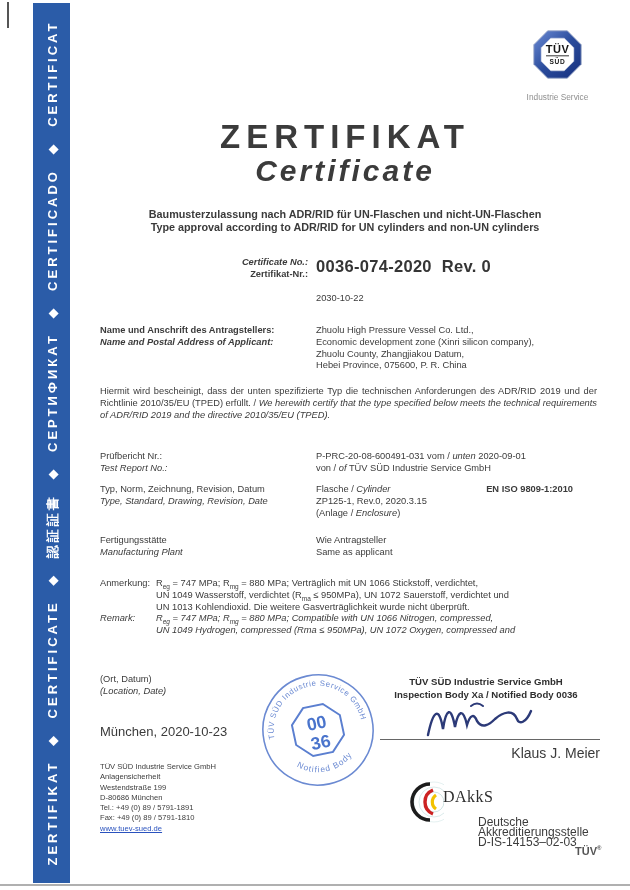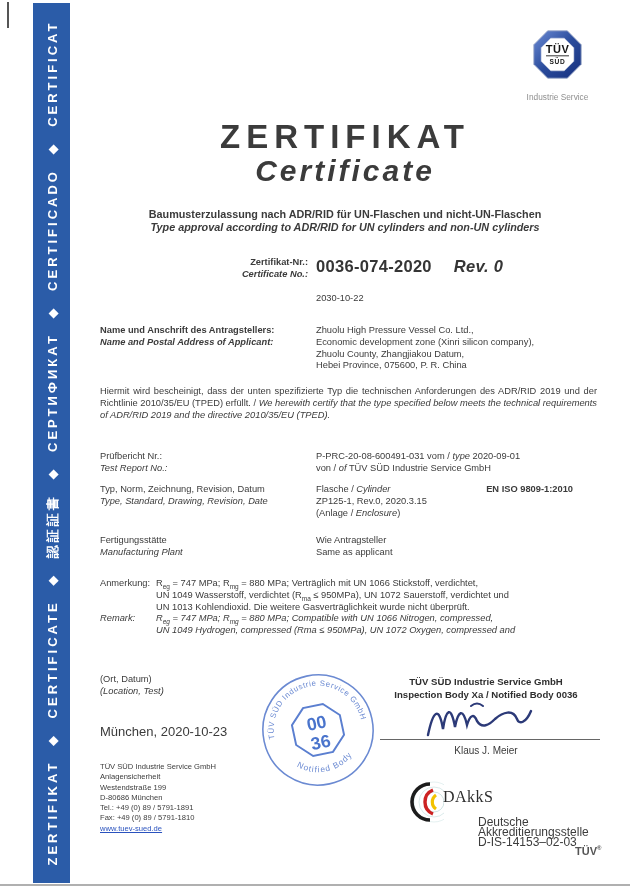--- a/index.html
+++ b/index.html
@@ -20,40 +20,40 @@
   #edge-artifact{left:7px;top:2px;width:2px;height:26px;background:#555;}
   #bottom-scan-line{left:0;top:884px;width:630px;height:2px;background:#b0b0b0;}
   
   #tuv-logo{left:531px;top:28px;width:53px;height:53px;}
   #logo-caption{left:500px;top:92px;width:115px;text-align:center;font-size:8.3px;color:#8f8f8f;}
   
   .centerblock{left:95px;width:500px;text-align:center;color:#3b3b3b;}
   #title-de{top:118px;font-size:33px;font-weight:bold;letter-spacing:6px;}
   #title-en{top:154px;font-size:30px;font-weight:bold;font-style:italic;letter-spacing:3px;}
   #subtitle-de{top:208px;font-size:10.8px;font-weight:bold;}
-  #subtitle-en{top:221px;font-size:10.8px;font-weight:bold;font-style:italic;}
+  #subtitle-en{top:221px;font-size:10.8px;font-weight:bold;}
   
   .t{font-size:9.3px;line-height:11.8px;}
   .b{font-weight:bold;}
   .i{font-style:italic;}
   .rightlbl{left:100px;width:208px;text-align:right;}
   .val{left:316px;}
   #cert-no-value{left:316px;top:257px;font-size:16.5px;font-weight:bold;color:#353535;letter-spacing:.3px;}
-  #cert-no-rev{margin-left:22px;font-style:italic;}
+  #cert-no-rev{margin-left:10px;}
   #standard-value{left:470px;top:484px;width:103px;text-align:right;font-weight:bold;}
   #statement{left:100px;top:386px;width:497px;text-align:justify;}
   .remark-line{left:156px;width:441px;}
   
   #address-block{left:100px;top:762px;font-size:7.6px;line-height:10.3px;}
   #website-link{color:#2a52be;text-decoration:underline;}
   #stamp{left:259px;top:671px;width:118px;height:118px;transform:rotate(-12deg);}
   #issuer-block{left:372px;top:676px;width:228px;text-align:center;font-size:9.6px;line-height:12.6px;font-weight:bold;color:#2f2f2f;}
   #signature{left:424px;top:699px;width:132px;height:40px;}
   #signature-line{left:380px;top:739px;width:220px;height:1px;background:#666;}
-  #signer-name{left:372px;top:745px;width:228px;text-align:center;font-size:10px;color:#3b3b3b;}
+  #signer-name{left:372px;top:745px;width:228px;text-align:right;font-size:14px;color:#3b3b3b;}
   #dakks-arcs{left:408px;top:781px;width:36px;height:42px;}
   #dakks-name{left:443px;top:788px;font-family:"Liberation Serif","DejaVu Serif",serif;font-size:16px;color:#2e2e2e;letter-spacing:.5px;}
   #dakks-lines{left:478px;top:817px;font-size:12px;line-height:10px;color:#3c3c3c;}
   #tuv-mark{left:575px;top:845px;font-size:11px;font-weight:bold;color:#555;}
   #tuv-mark sup{font-size:6px;}
   sub{font-size:6.5px;}
 </style>
 </head>
 <body>
 
@@ -80,22 +80,22 @@
     <text x="30" y="41" text-anchor="middle" font-size="7.5" font-weight="bold" letter-spacing="0.8" fill="#151515">SÜD</text>
   </svg>
   <div class="abs" id="logo-caption">Industrie Service</div>
 
   <div class="abs centerblock" id="title-de">ZERTIFIKAT</div>
   <div class="abs centerblock" id="title-en">Certificate</div>
   <div class="abs centerblock" id="subtitle-de">Baumusterzulassung nach ADR/RID für UN-Flaschen und nicht-UN-Flaschen</div>
   <div class="abs centerblock" id="subtitle-en">Type approval according to ADR/RID for UN cylinders and non-UN cylinders</div>
 
   <div class="abs t rightlbl" style="top:257px">
+    <div class="b i">Certificate No.:</div>
     <div class="b">Zertifikat-Nr.:</div>
-    <div class="b i">Certificate No.:</div>
   </div>
   <div class="abs" id="cert-no-value">
     <span>0036-074-2020</span><span id="cert-no-rev">Rev. 0</span>
   </div>
 
   <div class="abs t val" style="top:293px">2030-10-22</div>
 
   <div class="abs t" style="left:100px;top:325px">
     <div class="b">Name und Anschrift des Antragstellers:</div>
     <div class="b i">Name and Postal Address of Applicant:</div>
@@ -109,21 +109,21 @@
 
   <div class="abs t" id="statement">
     <span>Hiermit wird bescheinigt, dass der unten spezifizierte Typ die technischen Anforderungen des ADR/RID 2019 und der Richtlinie 2010/35/EU (TPED) erfüllt. / </span><span class="i">We herewith certify that the type specified below meets the technical requirements of ADR/RID 2019 and the directive 2010/35/EU (TPED).</span>
   </div>
 
   <div class="abs t" style="left:100px;top:451px">
     <div>Prüfbericht Nr.:</div>
     <div class="i">Test Report No.:</div>
   </div>
   <div class="abs t val" style="top:451px">
-    <div>P-PRC-20-08-600491-031 vom / <i>type</i> 2020-09-01</div>
+    <div>P-PRC-20-08-600491-031 vom / <i>unten</i> 2020-09-01</div>
     <div>von / <i>of</i> TÜV SÜD Industrie Service GmbH</div>
   </div>
 
   <div class="abs t" style="left:100px;top:484px">
     <div>Typ, Norm, Zeichnung, Revision, Datum</div>
     <div class="i">Type, Standard, Drawing, Revision, Date</div>
   </div>
   <div class="abs t val" style="top:484px">
     <div>Flasche / <i>Cylinder</i></div>
     <div>ZP125-1, Rev.0, 2020.3.15</div>
@@ -143,21 +143,21 @@
   <div class="abs t" style="left:100px;top:578px">Anmerkung:</div>
   <div class="abs t i" style="left:100px;top:613.4px">Remark:</div>
   <div class="abs t remark-line" style="top:578px">R<sub>eg</sub> = 747 MPa; R<sub>mg</sub> = 880 MPa; Verträglich mit UN 1066 Stickstoff, verdichtet,</div>
   <div class="abs t remark-line" style="top:589.8px">UN 1049 Wasserstoff, verdichtet (R<sub>ma</sub> ≤ 950MPa), UN 1072 Sauerstoff, verdichtet und</div>
   <div class="abs t remark-line" style="top:601.6px">UN 1013 Kohlendioxid. Die weitere Gasverträglichkeit wurde nicht überprüft.</div>
   <div class="abs t remark-line i" style="top:613.4px">R<sub>eg</sub> = 747 MPa; R<sub>mg</sub> = 880 MPa; Compatible with UN 1066 Nitrogen, compressed,</div>
   <div class="abs t remark-line i" style="top:625.2px">UN 1049 Hydrogen, compressed (Rma ≤ 950MPa), UN 1072 Oxygen, compressed and</div>
 
   <div class="abs t" style="left:100px;top:674px">
     <div>(Ort, Datum)</div>
-    <div class="i">(Location, Test)</div>
+    <div class="i">(Location, Date)</div>
   </div>
   <div class="abs" style="left:100px;top:724px;font-size:13px">München, 2020-10-23</div>
 
   <div class="abs" id="address-block">
     <div>TÜV SÜD Industrie Service GmbH</div>
     <div>Anlagensicherheit</div>
     <div>Westendstraße 199</div>
     <div>D-80686 München</div>
     <div>Tel.: +49 (0) 89 / 5791-1891</div>
     <div>Fax: +49 (0) 89 / 5791-1810</div>

